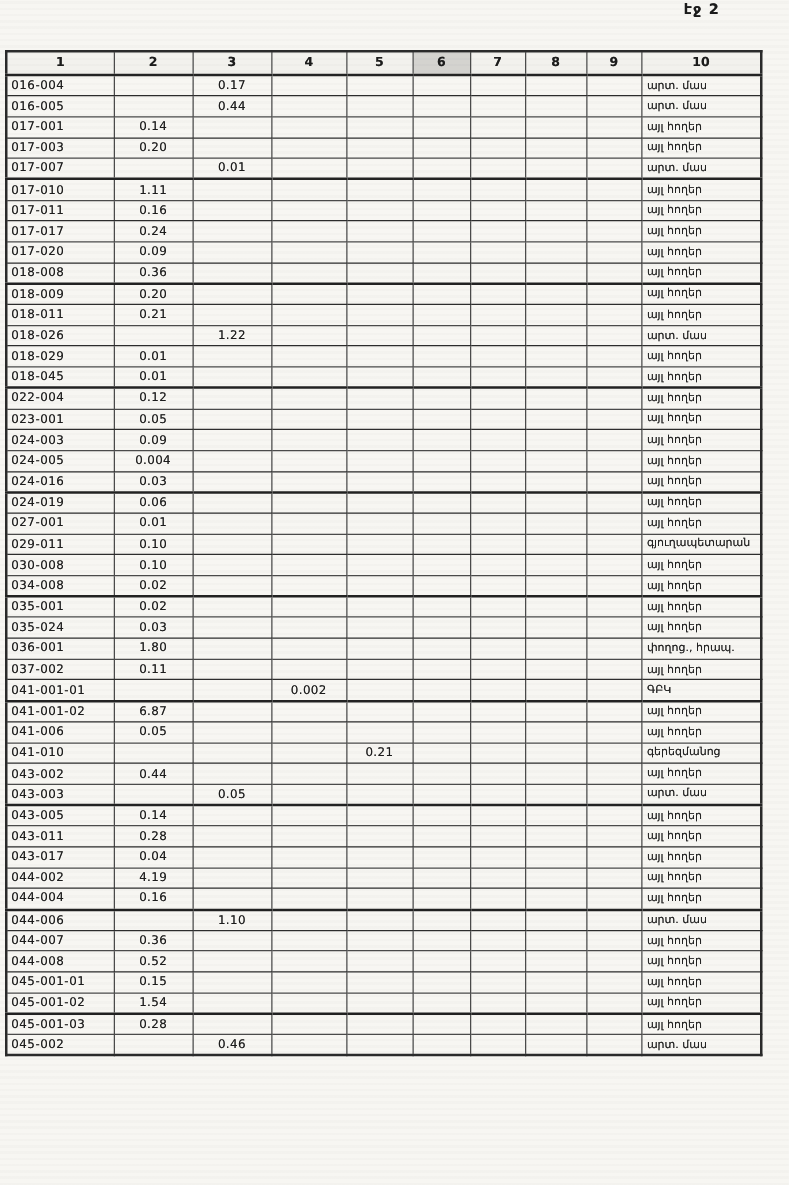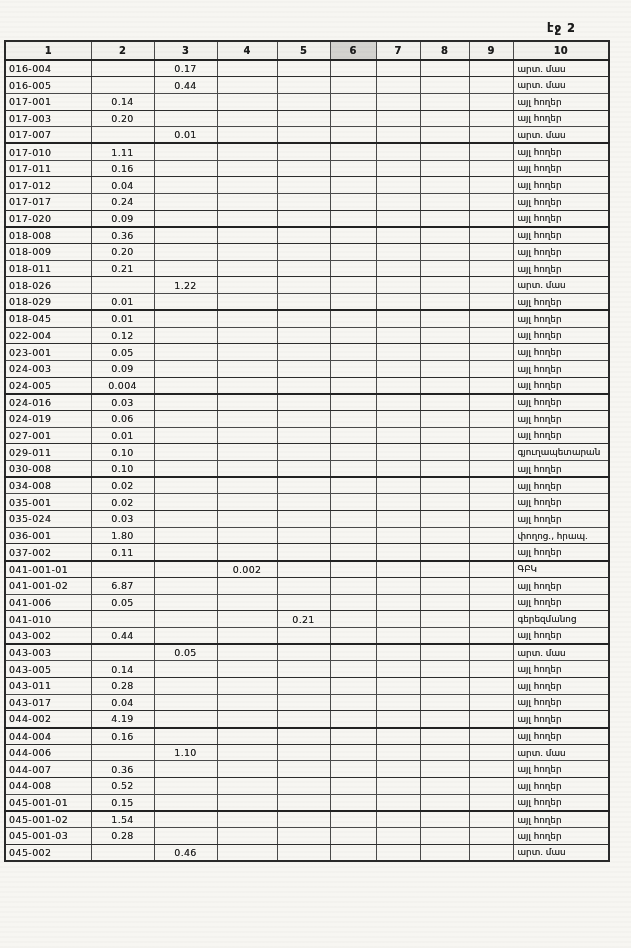--- a/index.html
+++ b/index.html
@@ -6,21 +6,21 @@
   body{
     width:631px;height:948px;
     background:#f7f6f2;
     background-image:repeating-linear-gradient(0deg, rgba(0,0,0,0.015) 0 2px, rgba(255,255,255,0) 2px 5px);
     font-family:"DejaVu Sans", sans-serif;
     color:#1c1c1c;
     position:relative;
     overflow:hidden;
   }
   .page-label{
-    position:absolute;top:21px;left:547px;
+    position:absolute;top:0;left:547px;
     font-size:11.5px;font-weight:bold;letter-spacing:1px;
     text-shadow:0 0 0.5px rgba(0,0,0,0.7);
   }
   table.scan{
     position:absolute;left:4px;top:40px;width:604px;
     border-collapse:collapse;table-layout:fixed;
     border:2px solid #2a2a2a;
   }
   th,td{
     border:1px solid #4a4a4a;
@@ -151,32 +151,20 @@
         <td class="mid"></td>
         <td class="mid"></td>
         <td class="mid"></td>
         <td class="mid"></td>
         <td class="mid"></td>
         <td class="mid"></td>
         <td class="mid"></td>
         <td class="c10">այլ հողեր</td>
       </tr>
       <tr>
-        <td class="c1">017-012</td>
-        <td class="mid">0.04</td>
-        <td class="mid"></td>
-        <td class="mid"></td>
-        <td class="mid"></td>
-        <td class="mid"></td>
-        <td class="mid"></td>
-        <td class="mid"></td>
-        <td class="mid"></td>
-        <td class="c10">այլ հողեր</td>
-      </tr>
-      <tr>
         <td class="c1">017-017</td>
         <td class="mid">0.24</td>
         <td class="mid"></td>
         <td class="mid"></td>
         <td class="mid"></td>
         <td class="mid"></td>
         <td class="mid"></td>
         <td class="mid"></td>
         <td class="mid"></td>
         <td class="c10">այլ հողեր</td>

